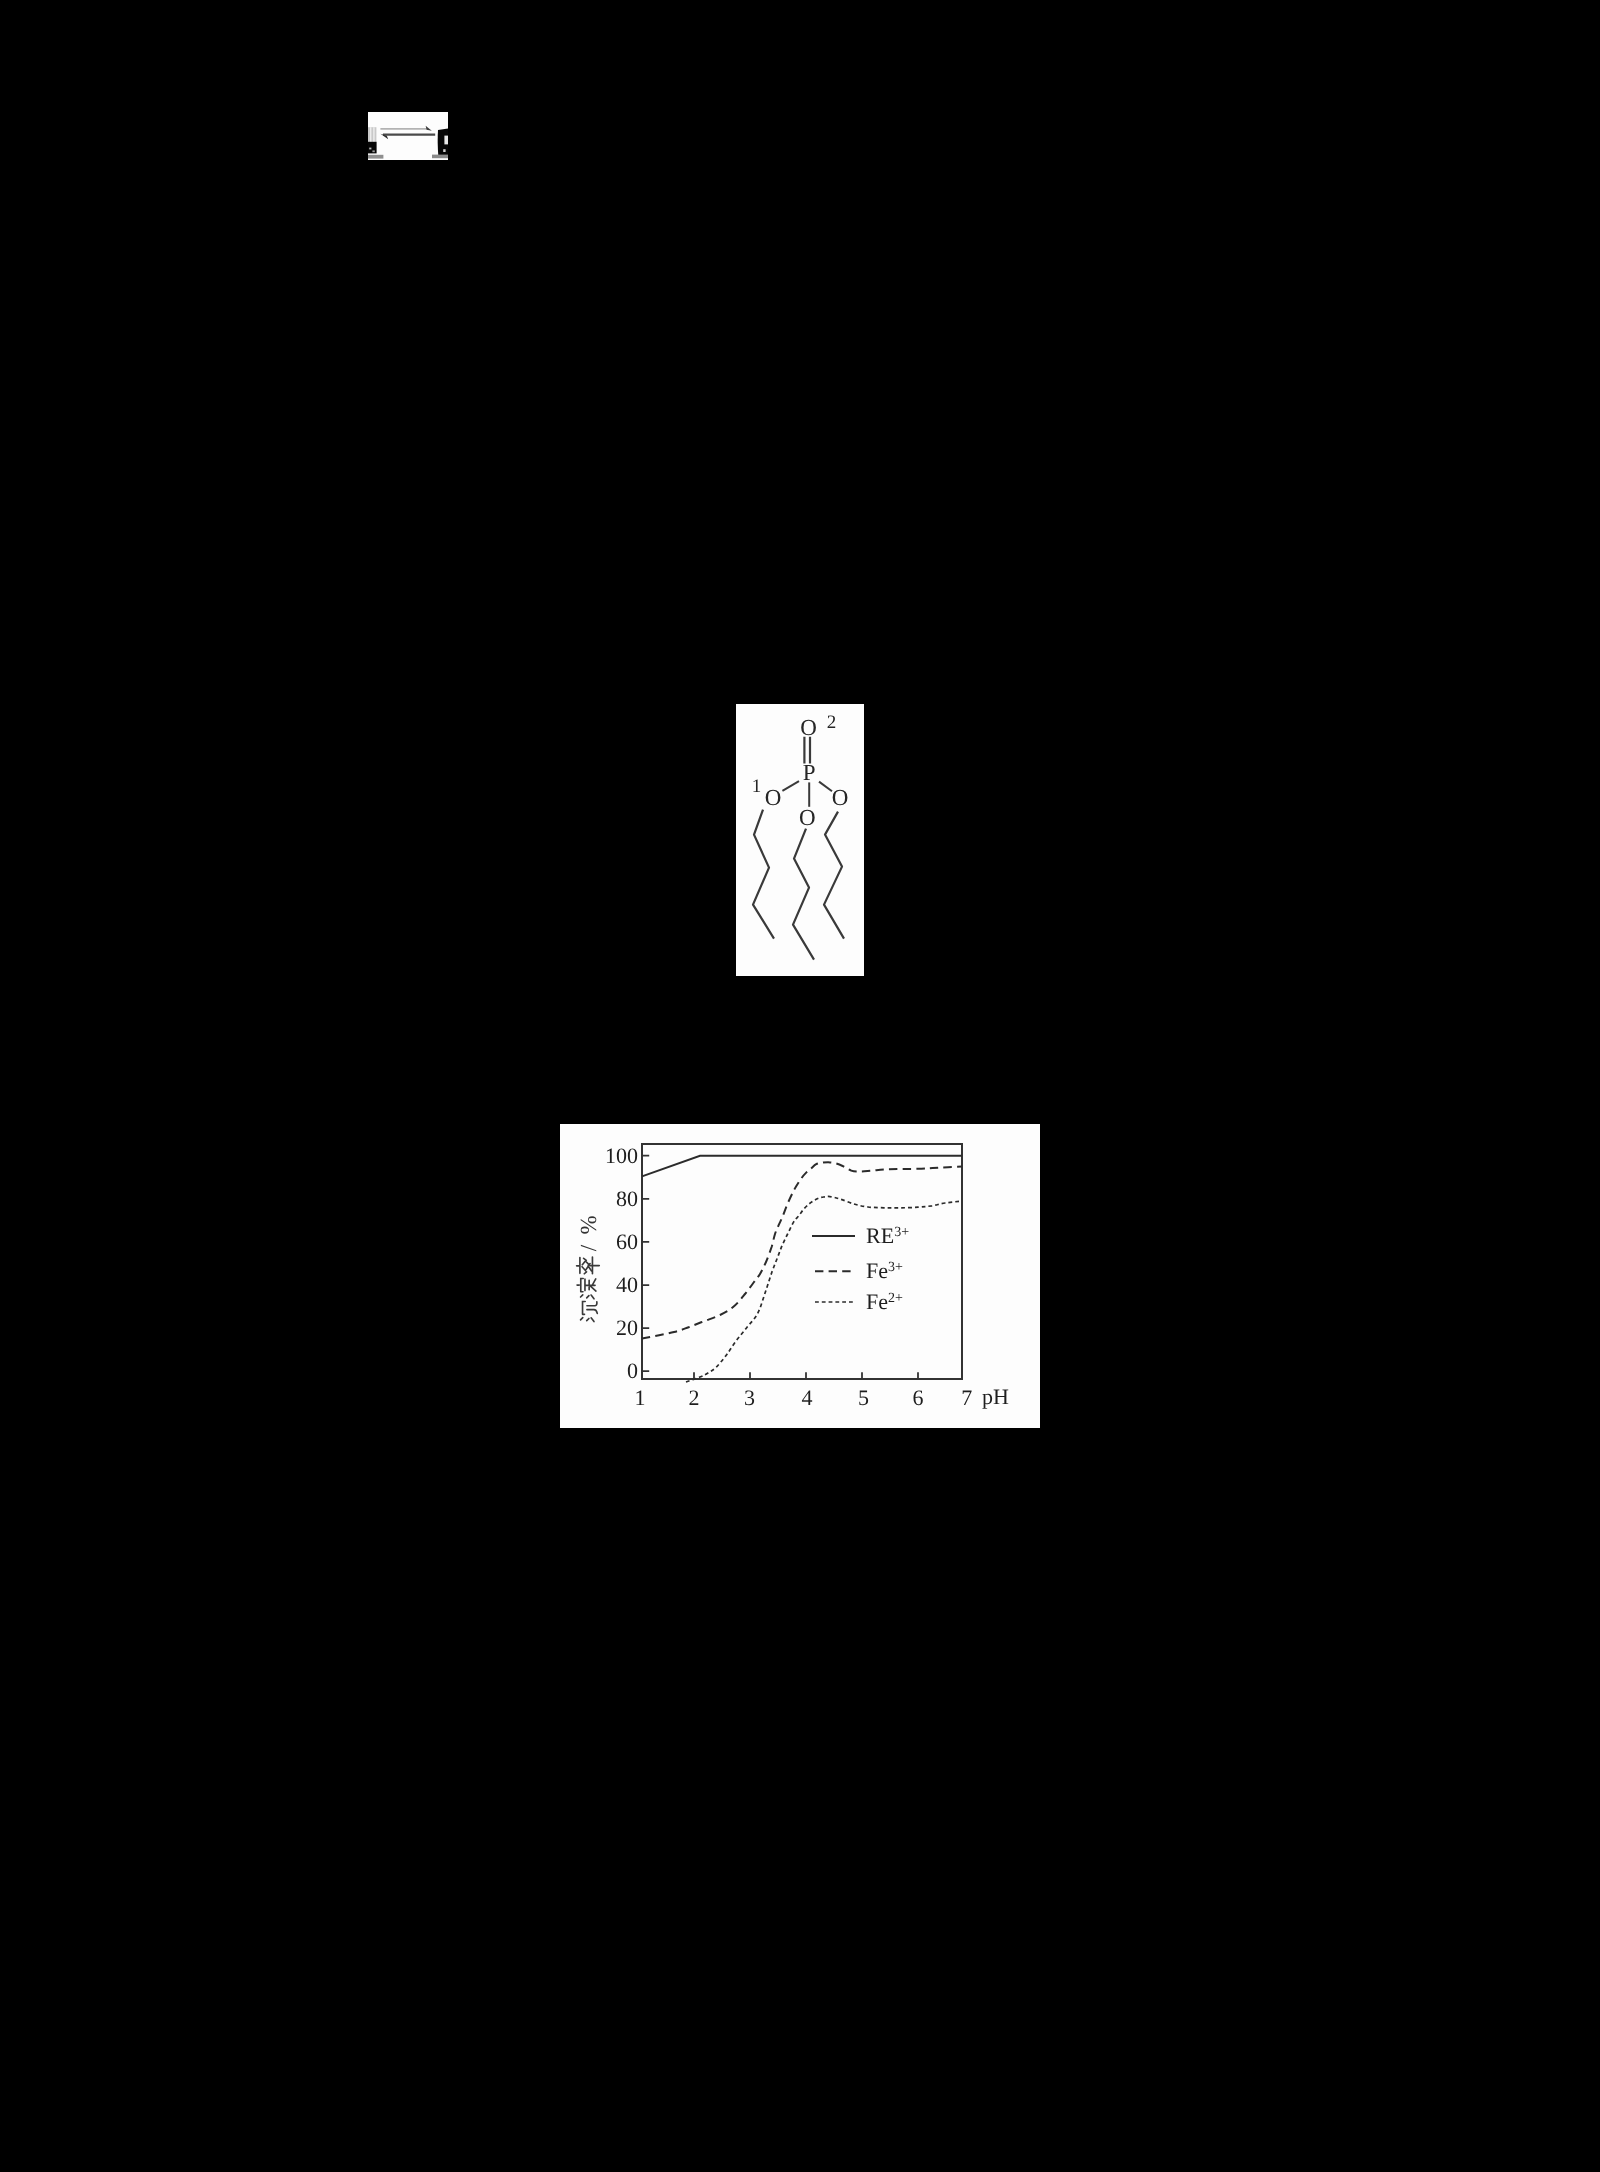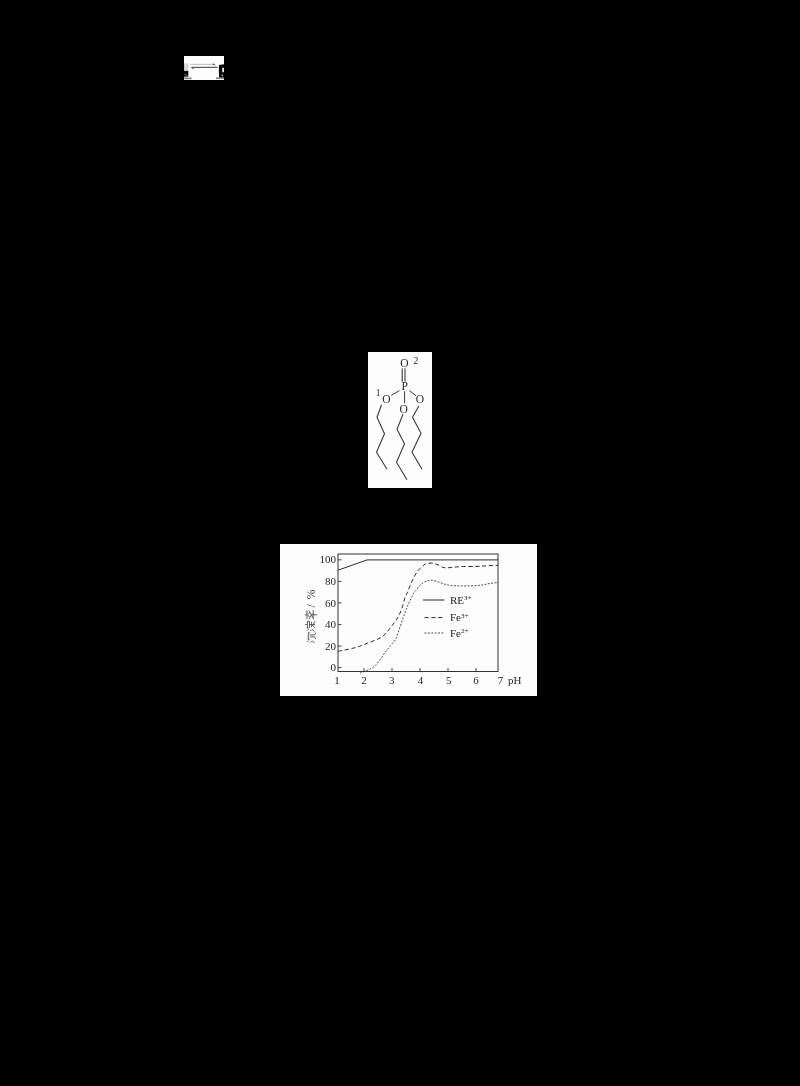--- a/index.html
+++ b/index.html
@@ -74,21 +74,21 @@
   <text x="52" y="50.6" font-size="11.5" text-anchor="middle">O</text>
 
   <path d="M13.5 52.8 L9 65.3 L16.5 81.8 L8.5 100.3 L19 117.3" stroke="#3a3a3a" stroke-width="1.1" fill="none" stroke-linejoin="round"></path>
 
   <path d="M35 62.3 L29 77.3 L36.5 91.8 L28.5 110.3 L39 127.8" stroke="#3a3a3a" stroke-width="1.1" fill="none" stroke-linejoin="round"></path>
 
   <path d="M51 53.8 L44.5 65.3 L53 81.3 L44 100.3 L54 117.3" stroke="#3a3a3a" stroke-width="1.1" fill="none" stroke-linejoin="round"></path>
 </svg>
 </div>
 
-<div class="patch" style="left:280px;top:544px;width:240px;height:152px;padding-left:17px;">
+<div class="patch" style="left:280px;top:562px;width:240px;height:152px;">
 <svg width="240" height="152" viewBox="0 0 240 152" font-family="Liberation Serif,serif" fill="#1e1e1e">
 
   <rect x="41" y="10" width="160" height="117.5" fill="none" stroke="#333" stroke-width="1"></rect>
 
   <path d="M41 15.8 h3.6 M41 37.4 h3.6 M41 58.9 h3.6 M41 80.6 h3.6 M41 102.1 h3.6 M41 123.6 h3.6" stroke="#333" stroke-width="0.9"></path>
 
   <path d="M67 127.5 v-3.4 M95 127.5 v-3.4 M123 127.5 v-3.4 M151 127.5 v-3.4 M179 127.5 v-3.4" stroke="#333" stroke-width="0.9"></path>
 
   <g font-size="11" text-anchor="end">
     <text x="39" y="19.4">100</text>

